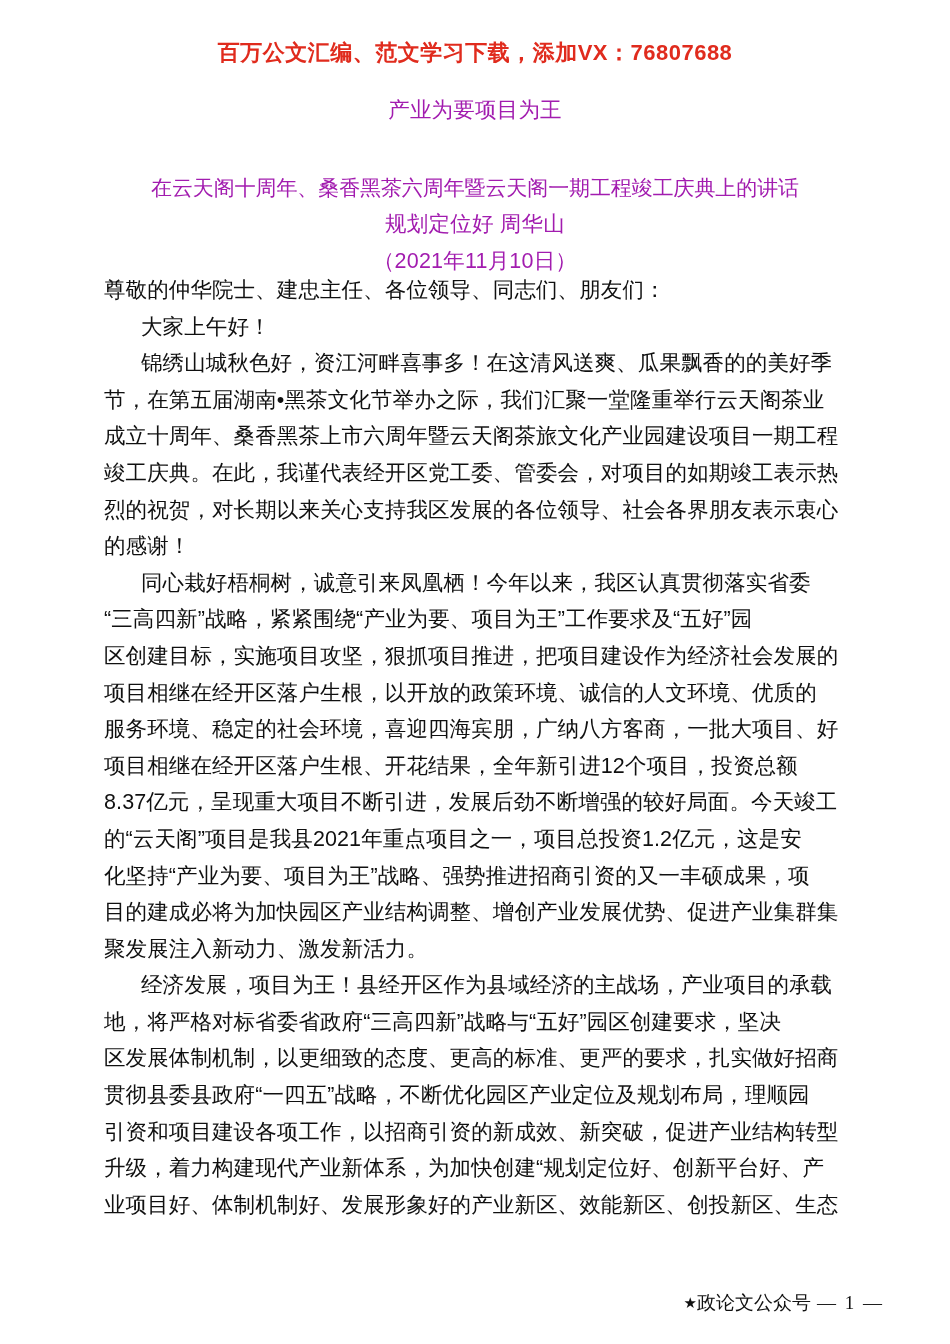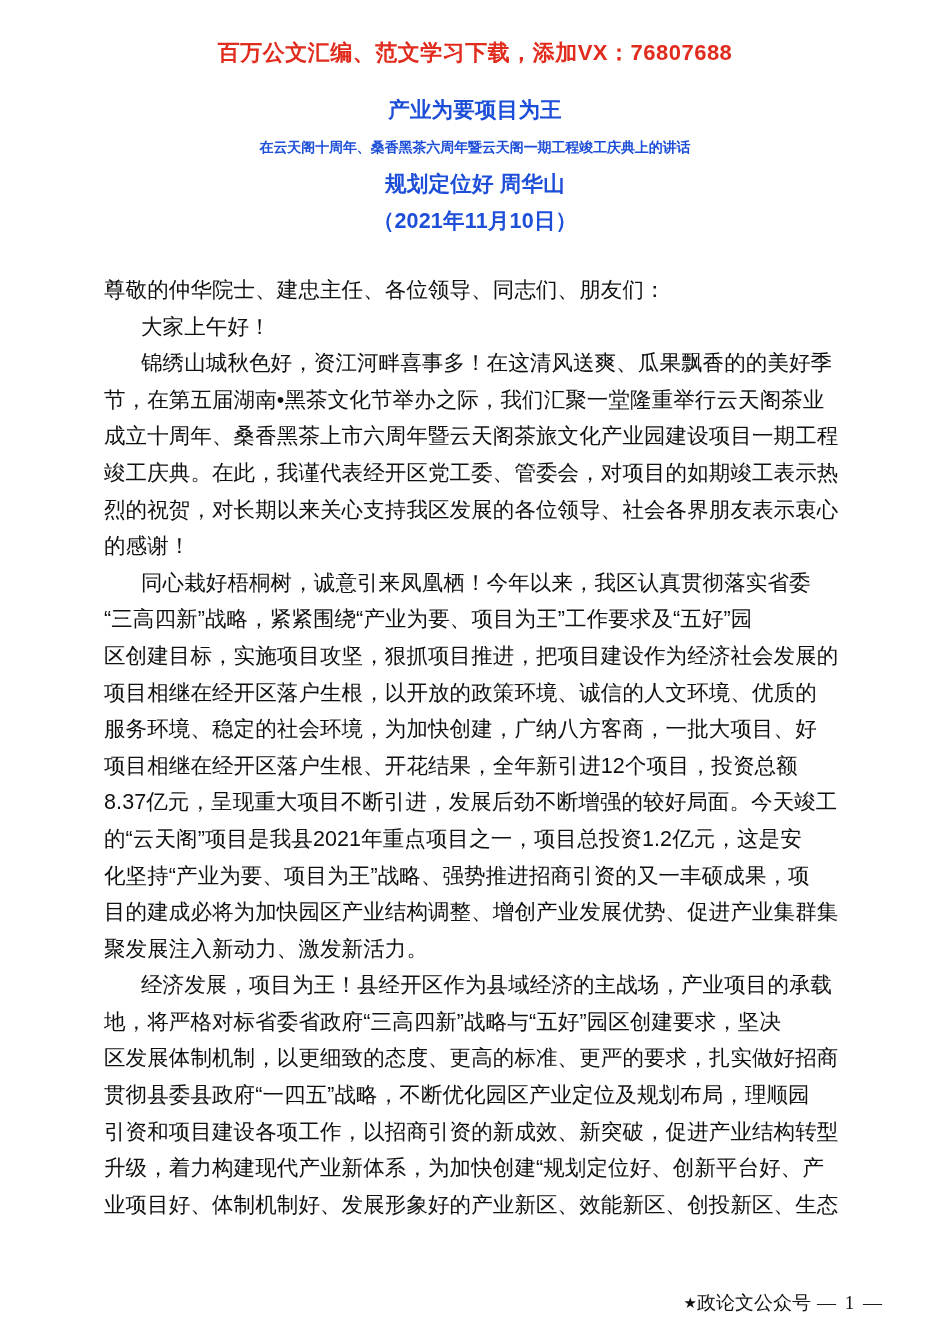--- a/index.html
+++ b/index.html
@@ -41,29 +41,30 @@
   
   .title-block {
     position: absolute;
     top: 92px;
     left: 0;
     width: 950px;
     text-align: center;
   }
   .title-line {
     font-size: 21.5px;
-    font-weight: 700;
+    font-weight: 400;
     line-height: 37px;
     letter-spacing: 0.2px;
     white-space: nowrap;
-    color: #1d4ed8;
+    color: #a21caf;
   }
   .title-line.wide {
-    font-size: 14px;
+    font-size: 21px;
     letter-spacing: -0.1px;
+    margin-top: 40px;
   }
 
   
   .body-block {
     position: absolute;
     top: 272px;
     left: 104px;
     width: 758px;
   }
   .body-line {
@@ -121,21 +122,21 @@
     <div class="body-line indent">锦绣山城秋色好，资江河畔喜事多！在这清风送爽、瓜果飘香的的美好季</div>
     <div class="body-line">节，在第五届湖南•黑茶文化节举办之际，我们汇聚一堂隆重举行云天阁茶业</div>
     <div class="body-line">成立十周年、桑香黑茶上市六周年暨云天阁茶旅文化产业园建设项目一期工程</div>
     <div class="body-line">竣工庆典。在此，我谨代表经开区党工委、管委会，对项目的如期竣工表示热</div>
     <div class="body-line">烈的祝贺，对长期以来关心支持我区发展的各位领导、社会各界朋友表示衷心</div>
     <div class="body-line">的感谢！</div>
     <div class="body-line indent">同心栽好梧桐树，诚意引来凤凰栖！今年以来，我区认真贯彻落实省委</div>
     <div class="body-line">“三高四新”战略，紧紧围绕“产业为要、项目为王”工作要求及“五好”园</div>
     <div class="body-line">区创建目标，实施项目攻坚，狠抓项目推进，把项目建设作为经济社会发展的</div>
     <div class="body-line">项目相继在经开区落户生根，以开放的政策环境、诚信的人文环境、优质的</div>
-    <div class="body-line">服务环境、稳定的社会环境，为加快创建，广纳八方客商，一批大项目、好</div>
+    <div class="body-line">服务环境、稳定的社会环境，喜迎四海宾朋，广纳八方客商，一批大项目、好</div>
     <div class="body-line">项目相继在经开区落户生根、开花结果，全年新引进12个项目，投资总额</div>
     <div class="body-line">8.37亿元，呈现重大项目不断引进，发展后劲不断增强的较好局面。今天竣工</div>
     <div class="body-line">的“云天阁”项目是我县2021年重点项目之一，项目总投资1.2亿元，这是安</div>
     <div class="body-line">化坚持“产业为要、项目为王”战略、强势推进招商引资的又一丰硕成果，项</div>
     <div class="body-line">目的建成必将为加快园区产业结构调整、增创产业发展优势、促进产业集群集</div>
     <div class="body-line">聚发展注入新动力、激发新活力。</div>
     <div class="body-line indent">经济发展，项目为王！县经开区作为县域经济的主战场，产业项目的承载</div>
     <div class="body-line">地，将严格对标省委省政府“三高四新”战略与“五好”园区创建要求，坚决</div>
     <div class="body-line">区发展体制机制，以更细致的态度、更高的标准、更严的要求，扎实做好招商</div>
     <div class="body-line">贯彻县委县政府“一四五”战略，不断优化园区产业定位及规划布局，理顺园</div>

